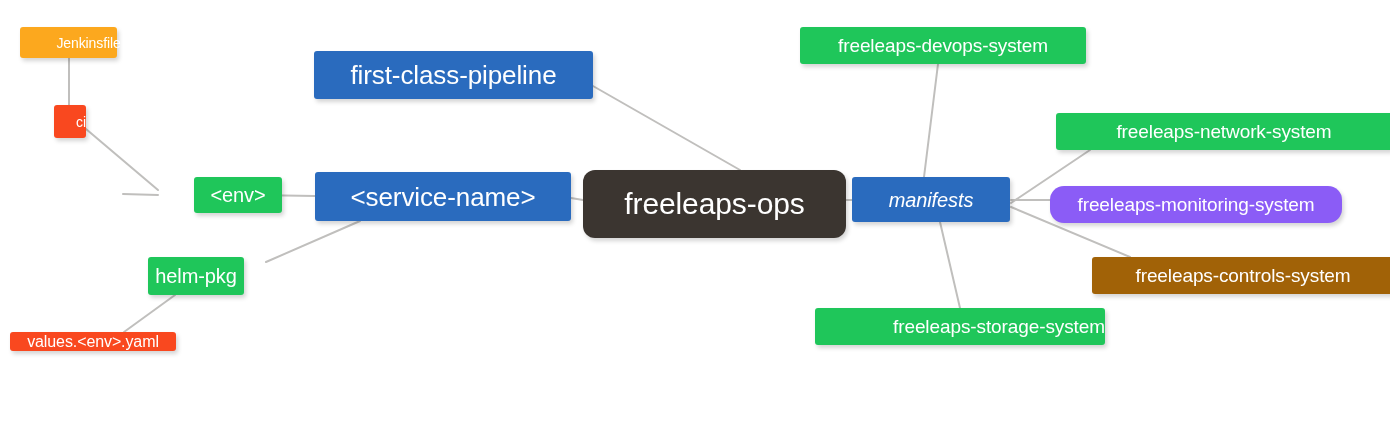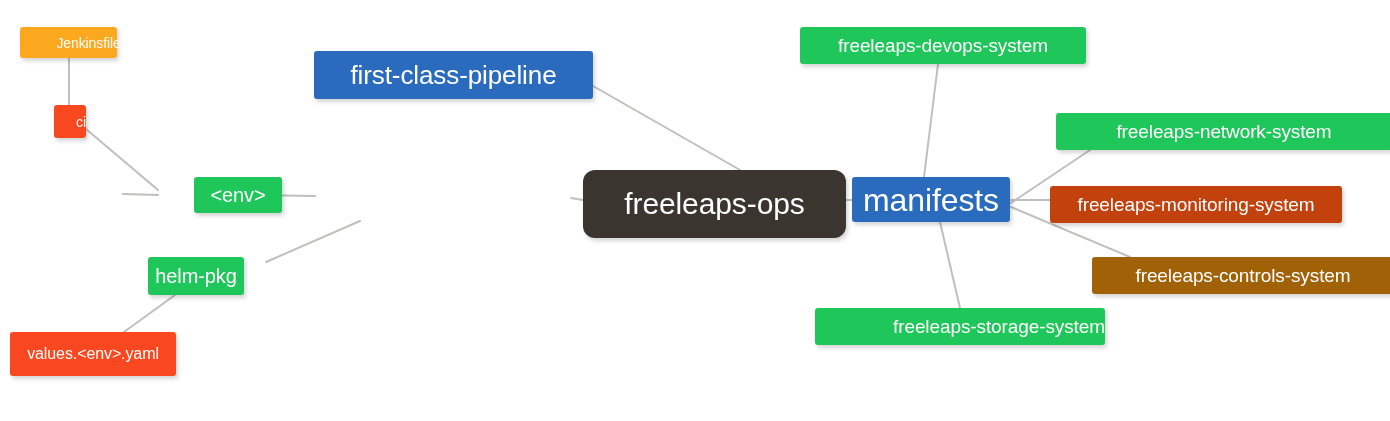--- a/index.html
+++ b/index.html
@@ -40,30 +40,30 @@
     letter-spacing: -0.1px;
     z-index: 2;
   }
   .node-root {
     border-radius: 12px;
     align-items: center;
   }
   .n-jenkinsfile   { left:20px;  top:27px;  width:97px;  height:31px;  font-size:14px; background:#FCA81E;padding-left:40px; }
   .n-ci            { left:54px;  top:105px; width:32px;  height:33px;  font-size:14px; background:#F9481F;justify-content:flex-end; }
   .n-argoapp       { left:32px;  top:178px; width:91px;  height:33px;  font-size:15px; background:#F9481F; }
-  .n-values        { left:10px;  top:332px; width:166px; height:44px;  font-size:16px; background:#F9481F; }
+  .n-values        { left:10px;  top:332px; width:166px; height:19px;  font-size:16px; background:#F9481F; }
   .n-env           { left:158px; top:177px; width:88px;  height:36px;  font-size:20px; background:#1FC65A;margin-left:36px; }
   .n-helmpkg       { left:148px; top:257px; width:96px; height:38px;  font-size:20px; background:#1FC65A; }
   .n-service       { left:315px; top:172px; width:256px; height:49px;  font-size:26px; background:#2A6BBE; }
   .n-pipeline      { left:314px; top:38px;  width:279px; height:48px;  font-size:26px; background:#2A6BBE;margin-top:13px; }
   .n-root          { left:583px; top:170px; width:263px; height:68px;  font-size:30px; background:#3B3530; }
-  .n-manifests     { left:852px; top:177px; width:158px; height:45px;  font-size:32px; background:#2A6BBE; }
+  .n-manifests     { left:852px; top:177px; width:158px; height:45px;  font-size:20px; background:#2A6BBE;font-style:italic; }
   .n-devops        { left:800px; top:27px;  width:286px; height:37px;  font-size:19px; background:#1FC65A; }
   .n-network       { left:1056px;top:113px; width:336px; height:37px;  font-size:19px; background:#1FC65A; }
-  .n-monitoring    { left:1050px;top:186px; width:292px; height:37px;  font-size:19px; background:#c2410c; }
+  .n-monitoring    { left:1050px;top:186px; width:292px; height:37px;  font-size:19px; background:#8b5cf6;border-radius:14px; }
   .n-controls      { left:1056px;top:257px; width:302px; height:37px;  font-size:19px; background:#a16207;margin-left:36px; }
   .n-storage       { left:815px; top:308px; width:290px; height:37px;  font-size:19px; background:#1FC65A;justify-content:flex-end; }
 </style>
 </head>
 <body>
 
 <div id="mindmap">
 
   <svg id="edge-layer" viewBox="0 0 1390 421" xmlns="http://www.w3.org/2000/svg">
       <line x1="69" y1="58" x2="69" y2="105" stroke="#c0bfbd" stroke-width="2" stroke-linecap="round"></line>
@@ -96,20 +96,23 @@
   </div>
 
   <div class="node n-env">
     <span>&lt;env&gt;</span>
   </div>
 
   <div class="node n-helmpkg">
     <span>helm-pkg</span>
   </div>
 
+  <div class="node n-service">
+    <span>&lt;service-name&gt;</span>
+  </div>
 
   <div class="node n-pipeline">
     <span>first-class-pipeline</span>
   </div>
 
   <div class="node node-root n-root">
     <span>freeleaps-ops</span>
   </div>
 
   <div class="node n-manifests">

